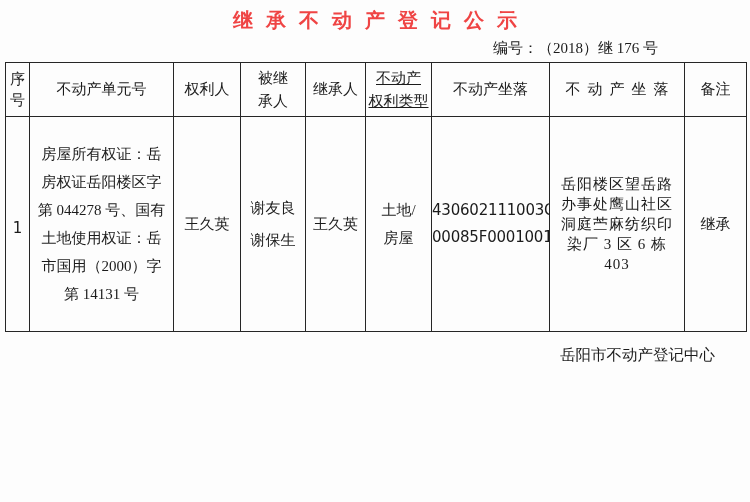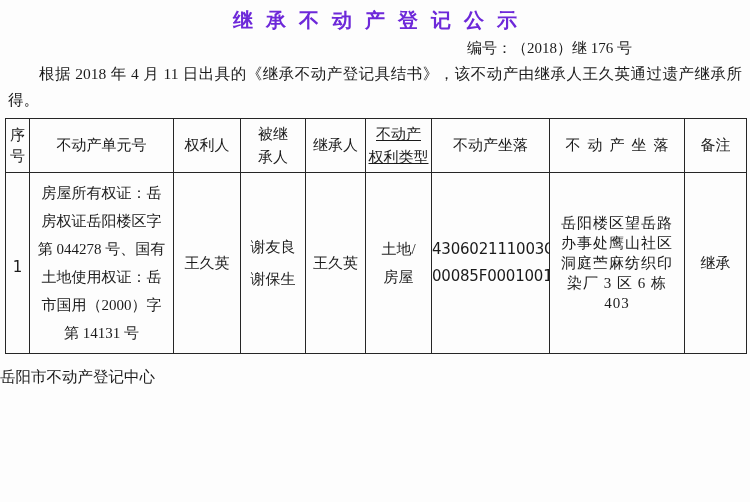--- a/index.html
+++ b/index.html
@@ -13,28 +13,28 @@
   .sheet { width: 750px; height: 502px; position: relative; }
 
   .title {
     margin-top: 9px;
     text-align: center;
     font-size: 20px;
     line-height: 23px;
     font-weight: bold;
     letter-spacing: 13px;
     text-indent: 13px;
-    color: #6d28d9;
+    color: #ef4444;
   }
   .doc-no {
     margin-top: 7px;
     font-size: 15px;
     line-height: 18px;
     text-align: right;
-    padding-right: 118px;
+    padding-right: 92px;
   }
 
   .body-text {
     margin: 4px 8px 0 8px;
     font-size: 15.5px;
     line-height: 26px;
     text-align: justify;
   }
   .body-text p { text-indent: 2em; }
 
@@ -64,54 +64,53 @@
 
   td.c-seq {
     vertical-align: top;
     padding-top: 7px;
     font-family: "DejaVu Sans", sans-serif;
     font-weight: bold;
     font-size: 14px;
   }
   td.c-cert {
     text-align: justify;
-    padding: 6px 6px;
+    padding: 23px 6px;
     font-size: 14.5px;
     line-height: 28px;
   }
   td.c-decedent { line-height: 32px; }
   td.c-type     { line-height: 28px; margin-top: 12px; }
   td.c-unit {
     font-family: "DejaVu Sans", sans-serif;
     font-weight: bold;
     font-size: 12.5px;
     letter-spacing: -0.2px;
     line-height: 27px;
   }
   td.c-location {
     text-align: justify;
     padding: 4px 5px;
     font-size: 14.5px;
     letter-spacing: 1px;
     line-height: 20px;
   }
 
-  .sign-org  { margin-top: 13px; font-size: 15.5px; text-align: left; padding-right: 35px; }
+  .sign-org  { margin-top: 13px; font-size: 15.5px; text-align: right; padding-right: 35px; }
 </style>
 </head>
 <body>
 
 <div class="sheet">
 
   <h1 class="title">继承不动产登记公示</h1>
 
   <div class="doc-no">编号：（2018）继 176 号</div>
 
   <div class="body-text">
-    <p>根据 2018 年 4 月 11 日出具的《继承不动产登记具结书》，该不动产由继承人王久英通过遗产继承所得。</p>
   </div>
 
   <table class="notice">
     <colgroup>
       <col style="width:24px">
       <col style="width:144px">
       <col style="width:67px">
       <col style="width:65px">
       <col style="width:60px">
       <col style="width:66px">

